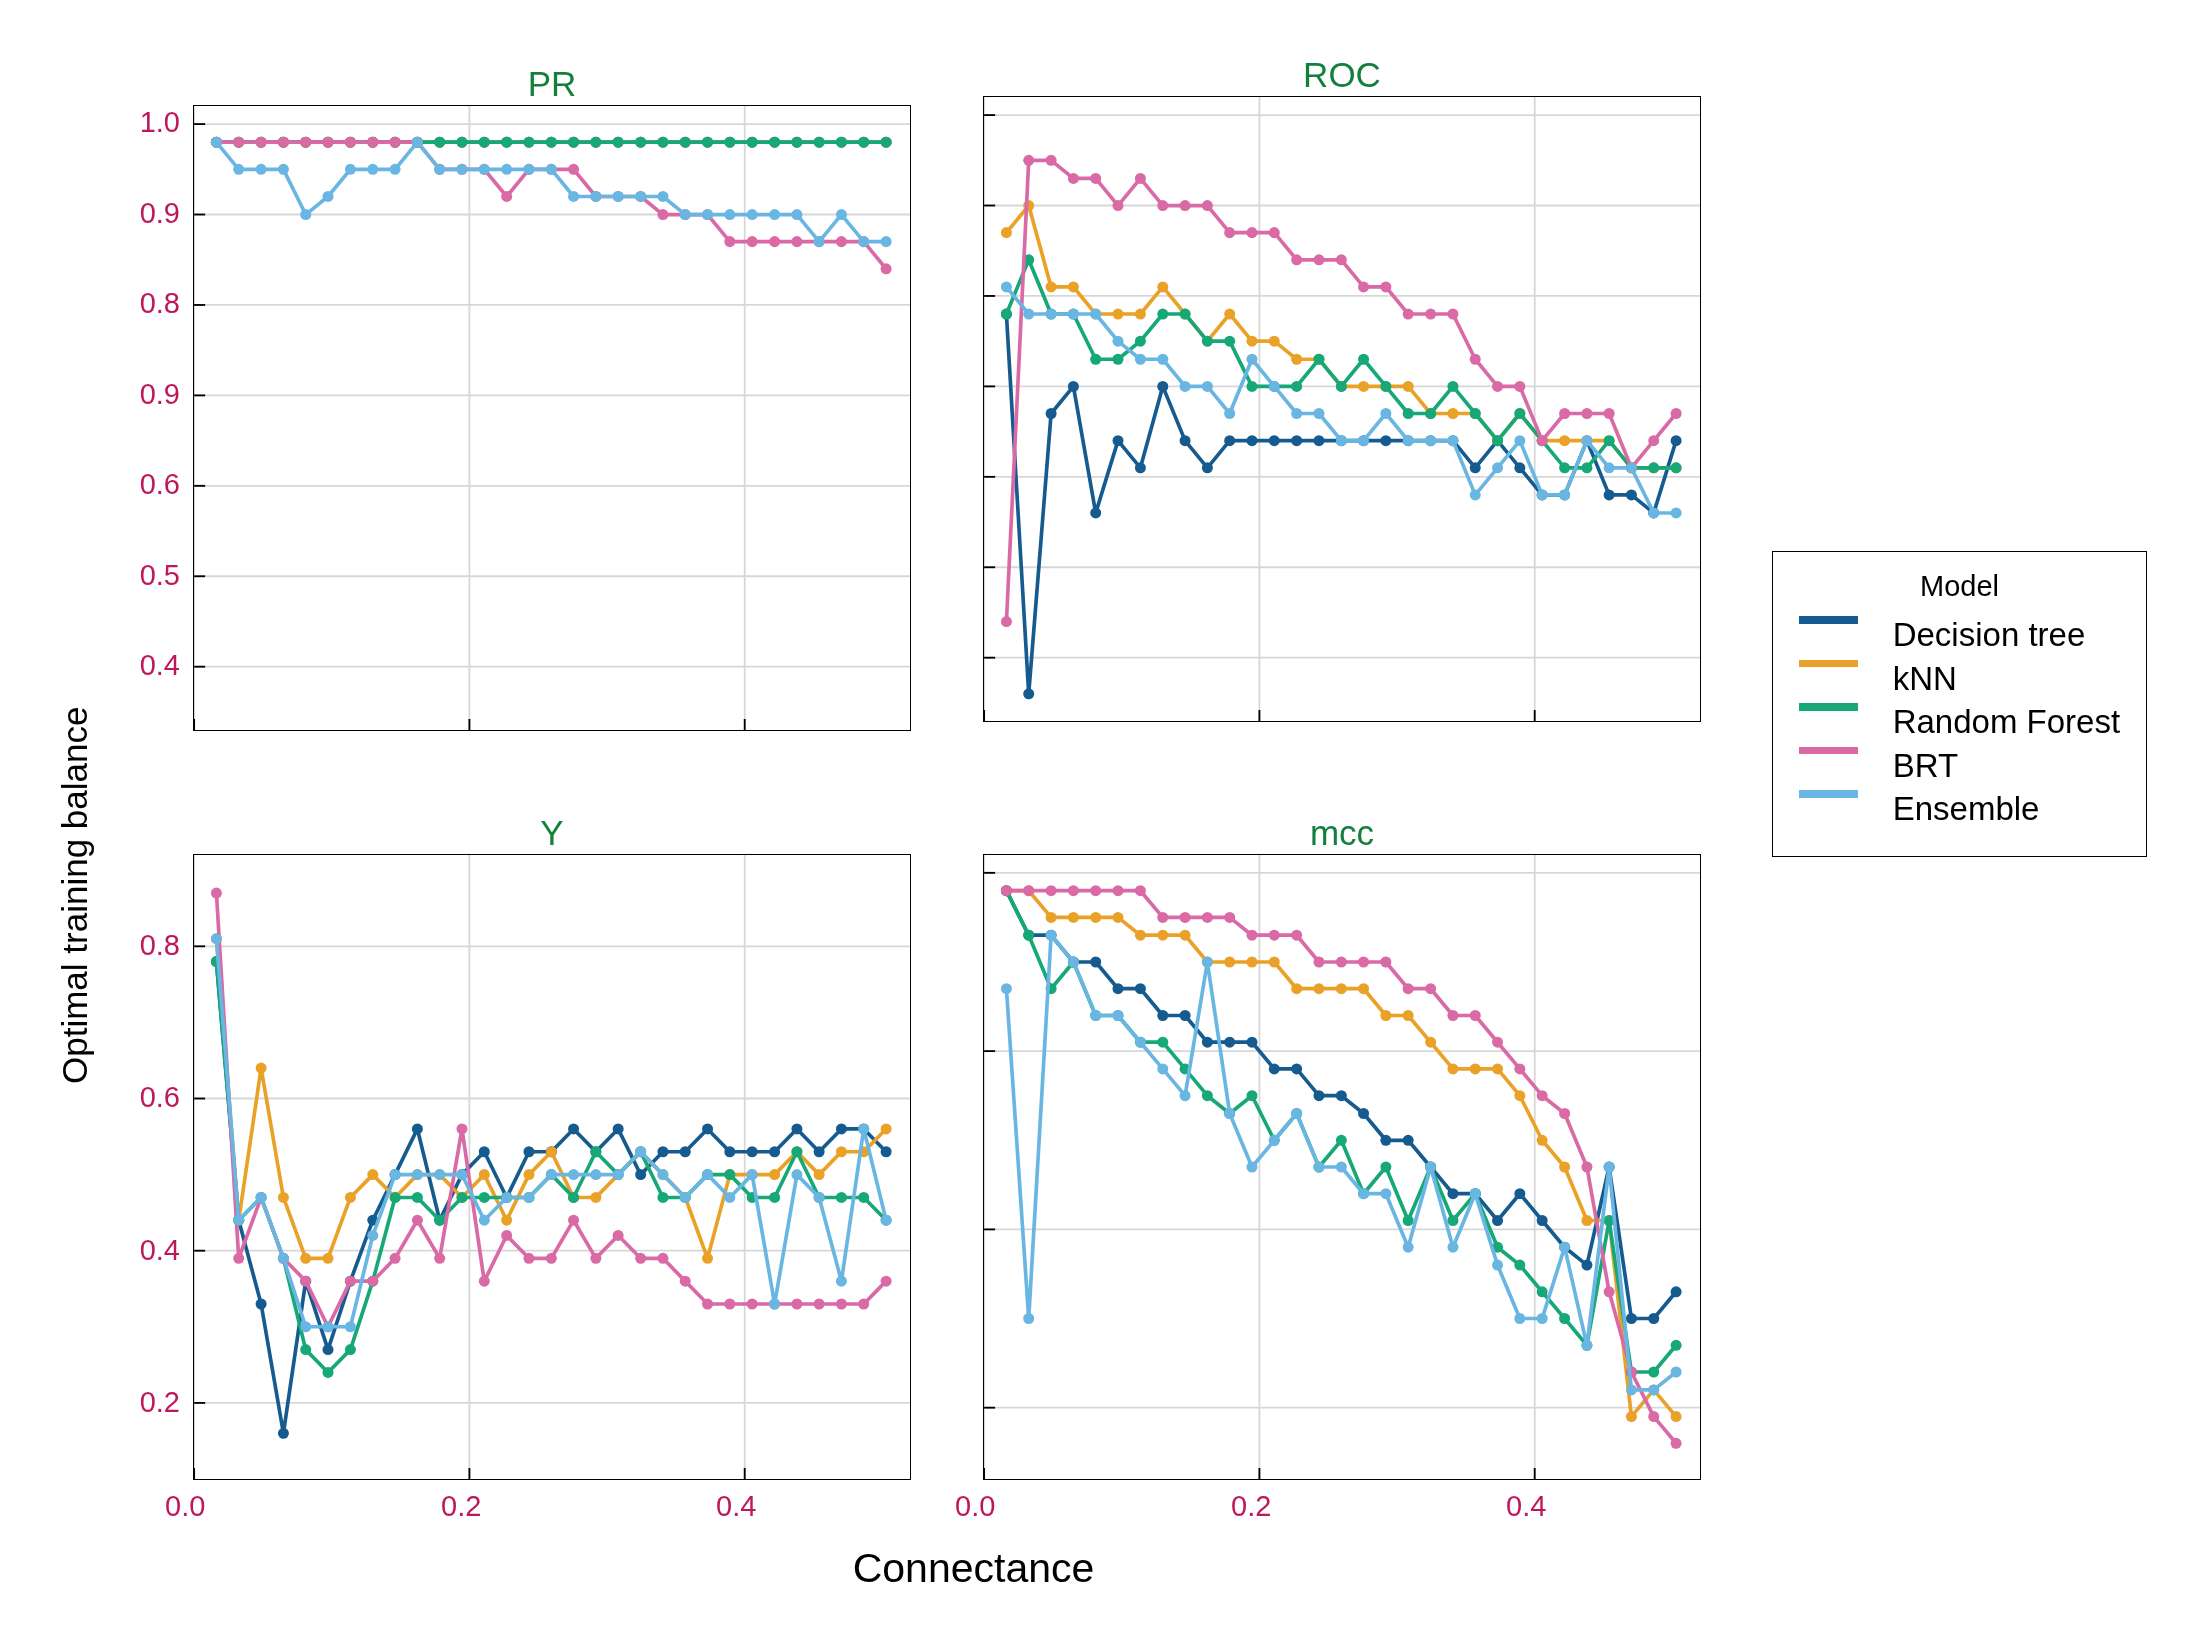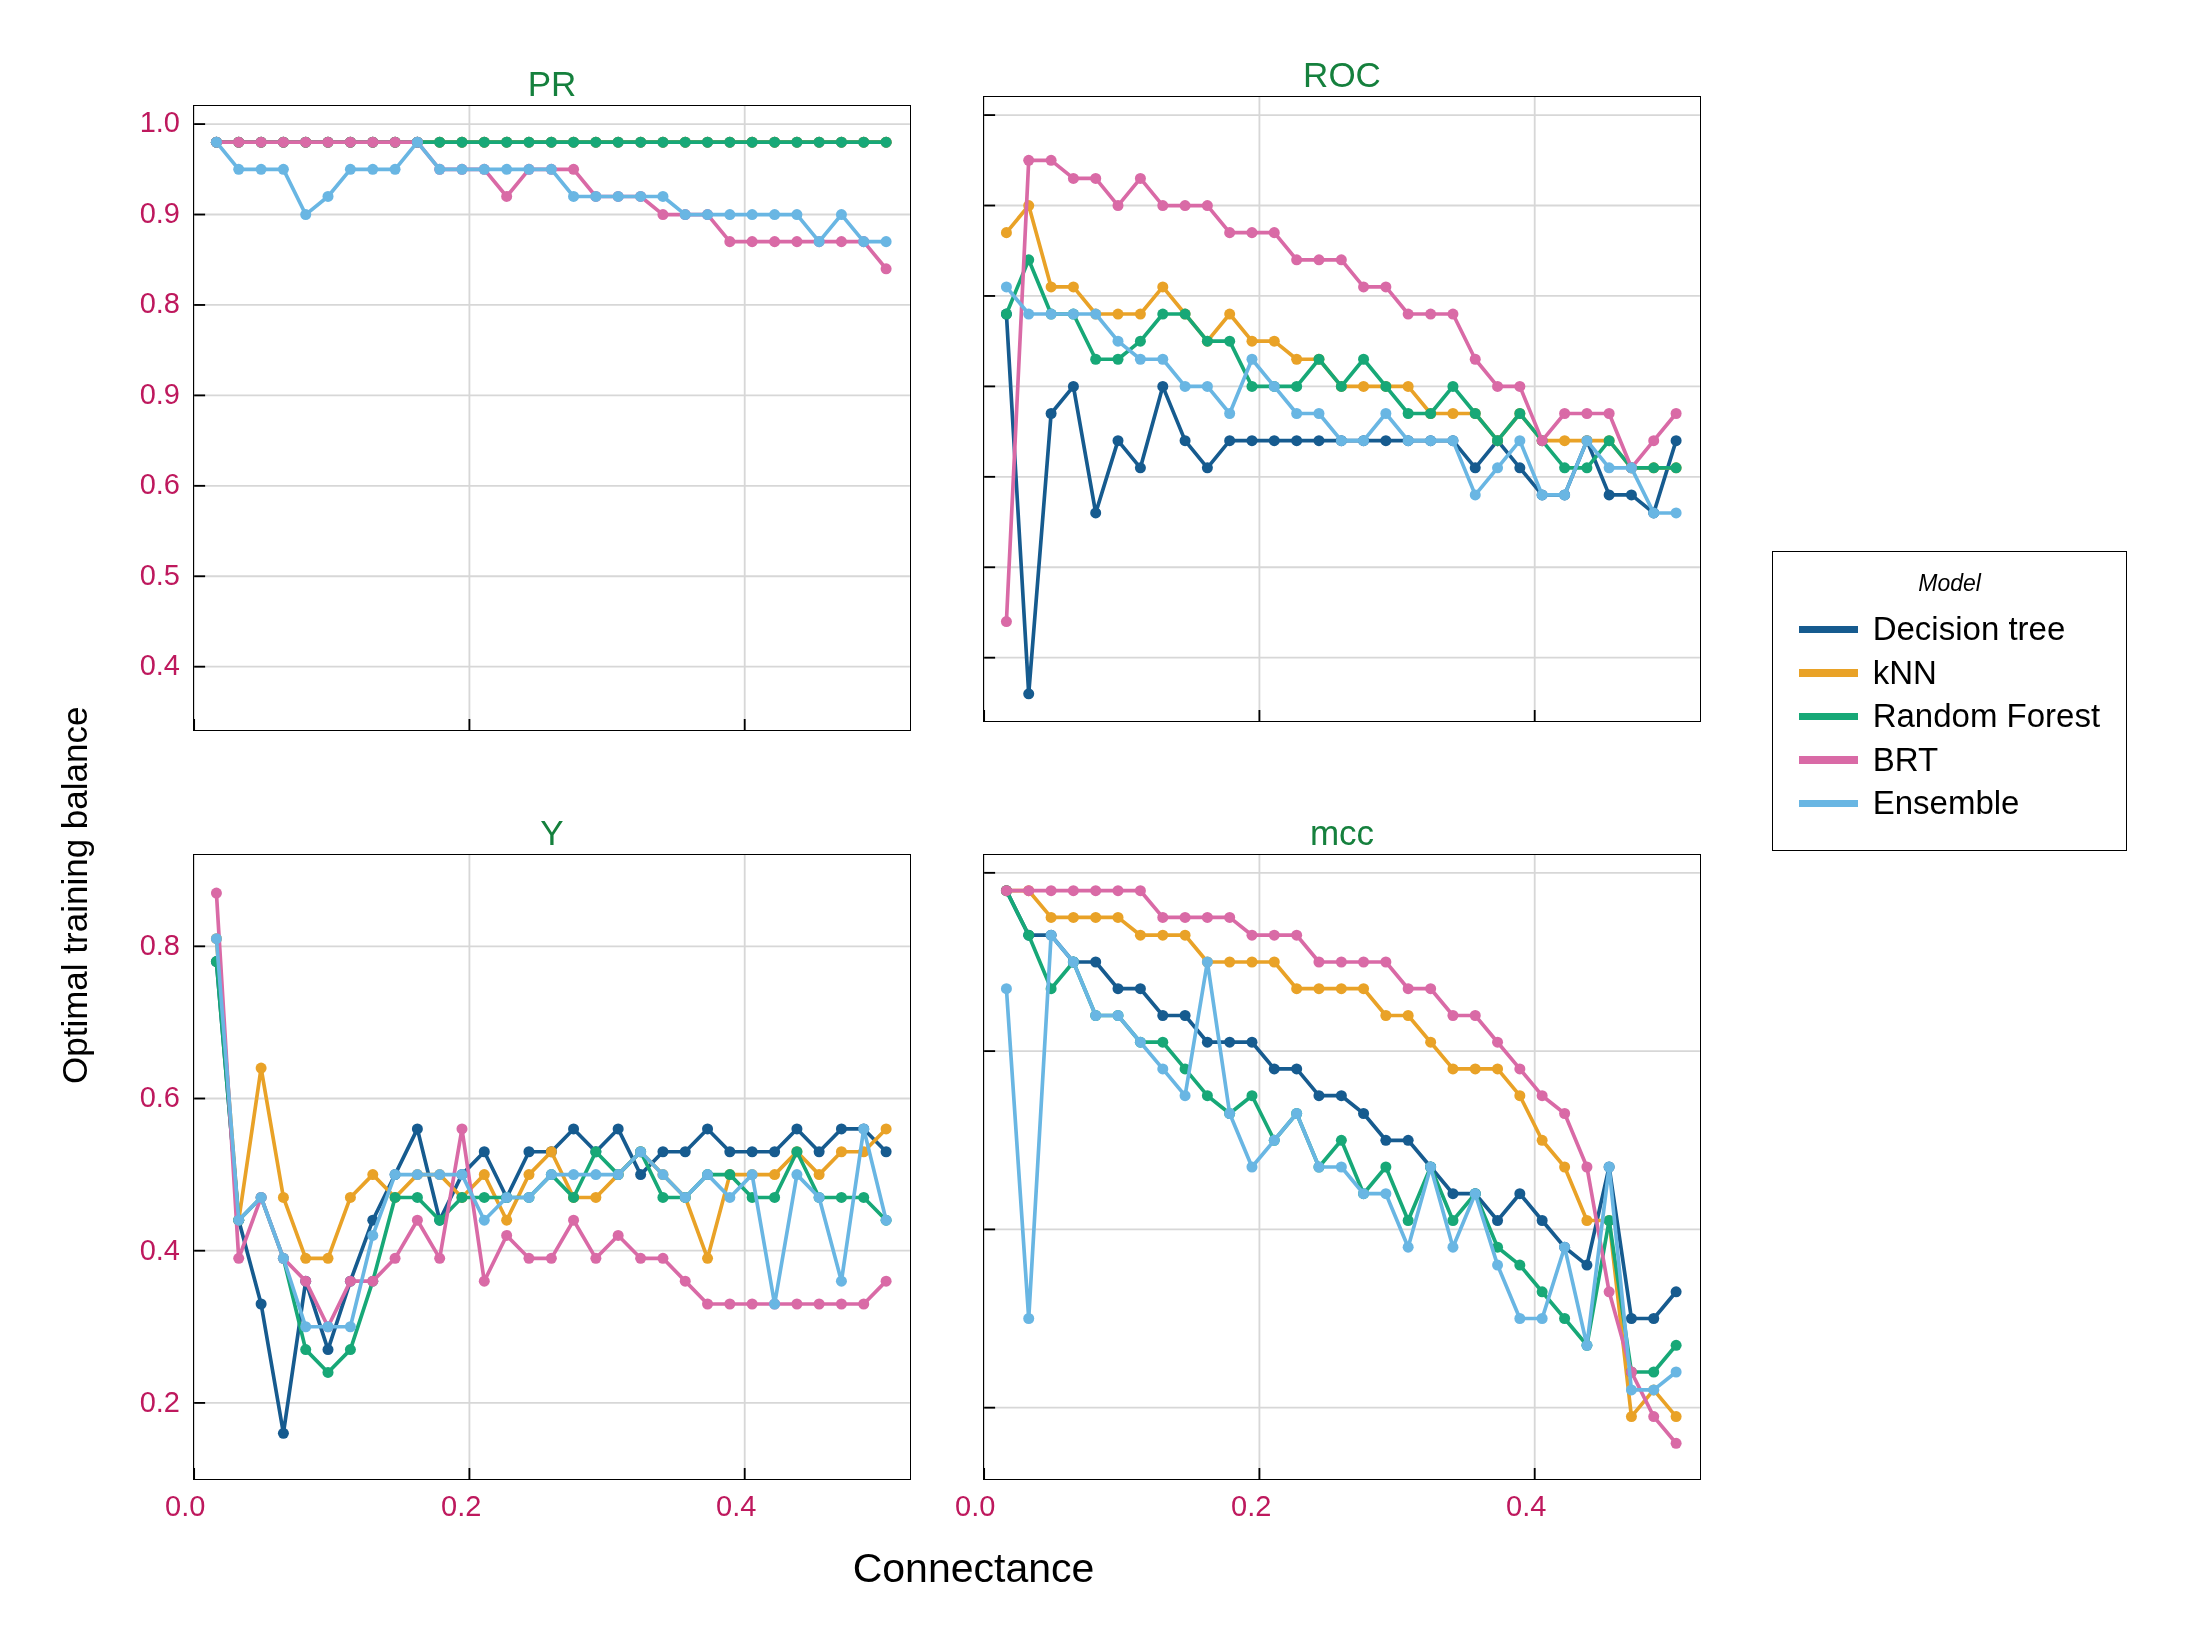--- a/index.html
+++ b/index.html
@@ -47,29 +47,28 @@
     font-size: 29px;
     color: #be185d;
   }
   .legend {
     position: absolute;
     border: 1.8px solid #000;
     background: #fff;
     padding: 18.4px 26px 22px 26px;
   }
   .legend-title {
-    font-size: 23px;
+    font-size: 29px;
     text-align: center;
     margin-bottom: 13px;
-    font-style: italic;
   }
   .legend-row {
     display: flex;
-    align-items: center;
     margin: 5.5px 0;
+    gap: 20px;
   }
   .legend-swatch {
     width: 59px;
     height: 7.3px;
     margin-right: 14.7px;
   }
   .legend-label {
     font-size: 33px;
   }
   svg { display:block; }

